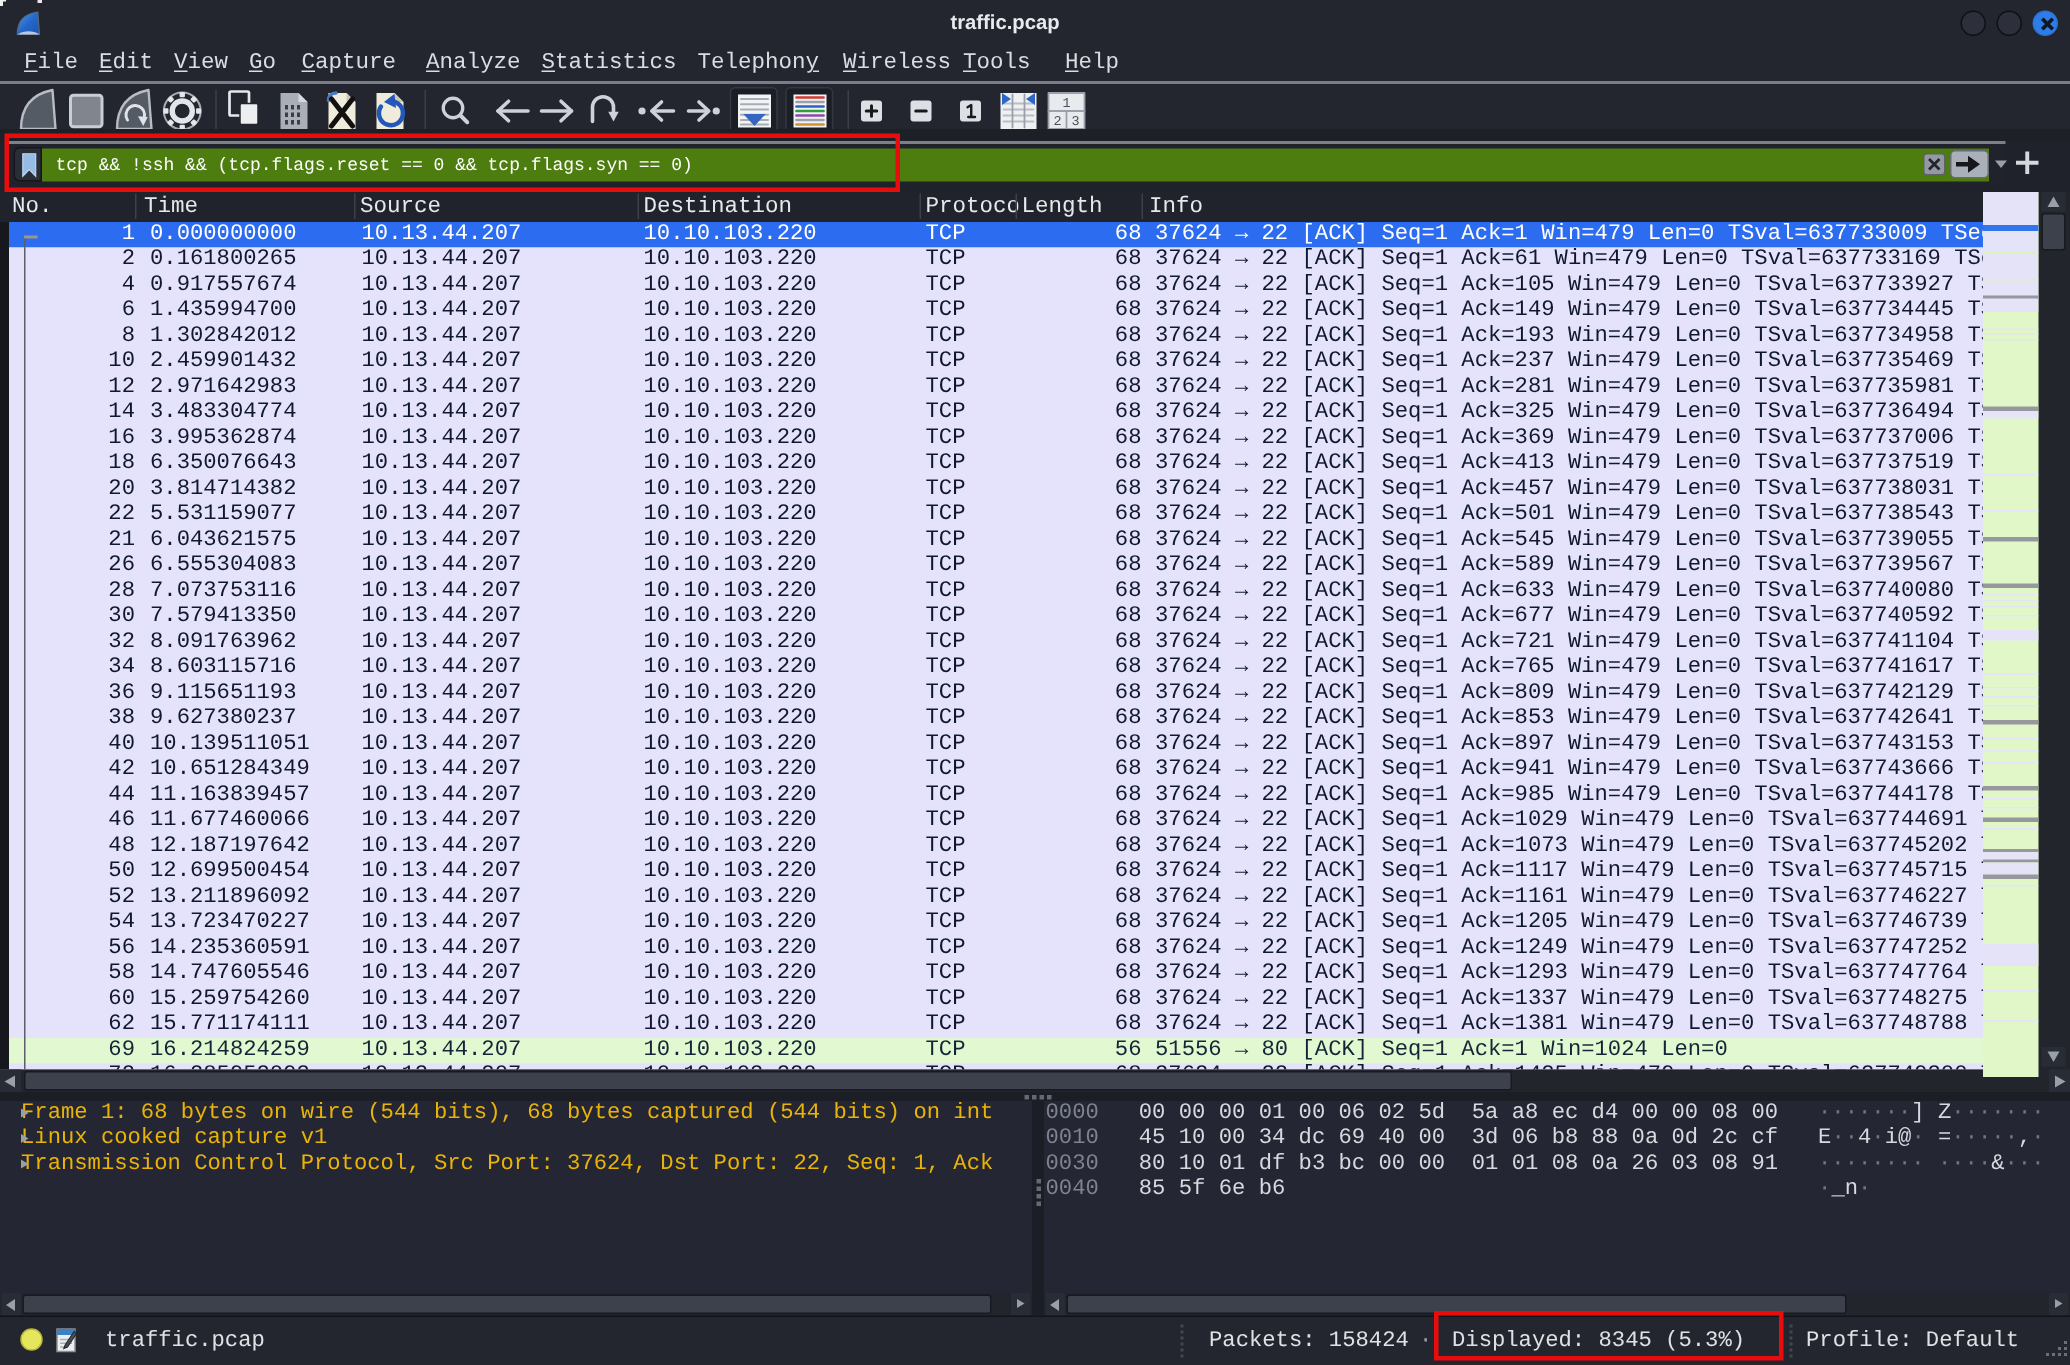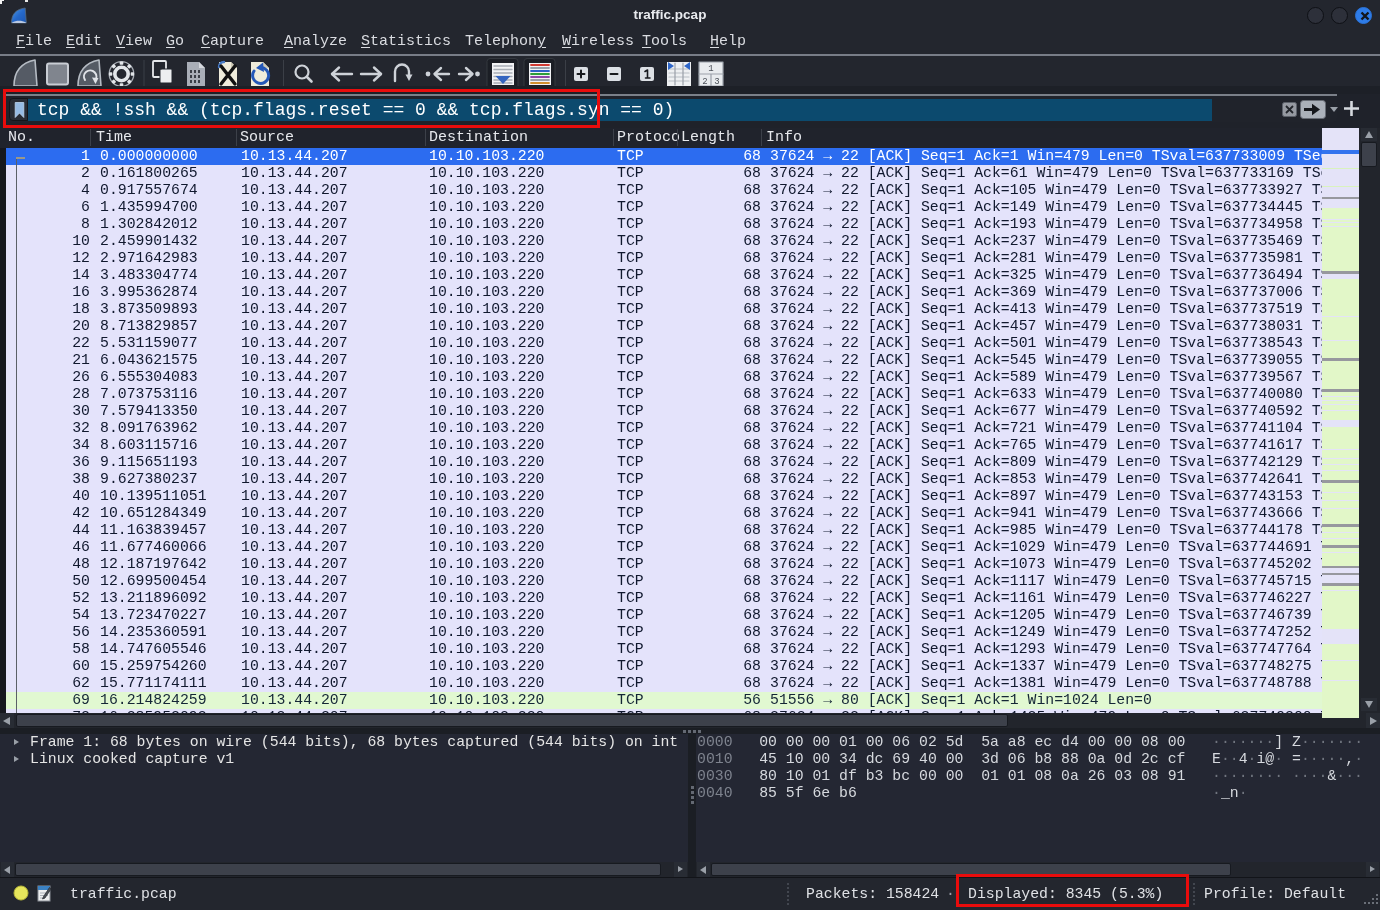--- a/index.html
+++ b/index.html
@@ -12,21 +12,21 @@
 #menubar span{position:absolute;top:3px;font-size:15px;color:#dadce1}
 #menubar u{text-decoration:underline;text-underline-offset:2px}
 #menuline{position:absolute;left:0;top:54px;width:1380px;height:2px;background:#787d87}
 #toolbar{position:absolute;left:0;top:56px;width:1380px;height:30px;background:#23262e}
 #prefilter{position:absolute;left:0;top:86px;width:1380px;height:8px;background:#1d2027}
 
 #filterrow{position:absolute;left:0;top:94px;width:1380px;height:34px;background:#1f222a}
 #fline{position:absolute;left:5px;top:0px;width:1332px;height:2px;background:#7b8089}
 #ffield{position:absolute;left:5px;top:2px;width:1332px;height:26px;background:#20232b;border-radius:0 0 4px 4px}
 #fbook{position:absolute;left:4px;top:2px;width:19px;height:23px;background:#292d36;border:1px solid #14161b;border-radius:4px 0 0 4px}
-#fgreen{position:absolute;left:23px;top:3px;width:1184px;height:22px;background:#0c4a6e;color:#fff;font-size:18px;line-height:22px}
+#fgreen{position:absolute;left:23px;top:3px;width:1298px;height:22px;background:#4d7c0f;color:#fff;font-size:12px;line-height:22px}
 #fgreen span{position:absolute;left:9px}
 .fbtn{position:absolute;top:6px}
 
 .redbox{position:absolute;border:3px solid #e90c0c;z-index:60}
 
 #phead{position:absolute;left:0;top:128px;width:1380px;height:20px;background:#20232c;color:#e6e8ec;font-size:15px;line-height:19px}
 #phead span{position:absolute;top:0}
 #phead i{position:absolute;top:1px;width:1px;height:17px;background:#3c4049;font-style:normal}
 
 #plist{position:absolute;left:0;top:148px;width:1322px;height:565px;background:#e4e3fb;overflow:hidden}
@@ -48,21 +48,21 @@
 #vscroll{position:absolute;left:1359px;top:128px;width:21px;height:585px;background:#22252c}
 
 .sbtn{position:absolute;background:#282c34}
 .thumb{position:absolute;background:#3d414b;border:1px solid #171a20;border-radius:2px}
 .tri{display:inline-block}
 #hscroll1{position:absolute;left:0;top:713px;width:1380px;height:15px;background:#22252c}
 
 #split1{position:absolute;left:0;top:728px;width:1380px;height:6px;background:#1b1e24}
 
 #dpane{position:absolute;left:0;top:734px;width:688px;height:128px;background:#242733;overflow:hidden}
-.drow{position:relative;height:17px;line-height:17px;color:#e5e5e5;white-space:pre;padding-left:30px}
+.drow{position:relative;height:17px;line-height:17px;color:#eab308;white-space:pre;padding-left:14px}
 .drow .tri{position:absolute;left:14px;top:5px;width:0;height:0;border-left:5px solid #999fa7;border-top:3.5px solid transparent;border-bottom:3.5px solid transparent}
 #vsplit{position:absolute;left:688px;top:734px;width:8px;height:143px;background:#1b1e24}
 #hpane{position:absolute;left:696px;top:734px;width:684px;height:128px;background:#242733;overflow:hidden}
 .hrow{position:relative;height:17px;line-height:17px;color:#d6d9de;white-space:pre;padding-left:1px}
 .hoff{color:#7e838e}
 .hasc{color:#70757f}
 .hasc b{color:#d6d9de;font-weight:normal}
 #hscroll2{position:absolute;left:0px;top:862px;width:688px;height:15px;background:#22252c}
 #hscroll3{position:absolute;left:696px;top:862px;width:684px;height:15px;background:#22252c}
 
@@ -333,30 +333,30 @@
         <span class="cno">16</span>
         <span class="ctime">3.995362874</span>
         <span class="csrc">10.13.44.207</span>
         <span class="cdst">10.10.103.220</span>
         <span class="cpro">TCP</span>
         <span class="clen">68</span>
         <span class="cinfo">37624 → 22 [ACK] Seq=1 Ack=369 Win=479 Len=0 TSval=637737006 TSecr=246350381</span>
       </div>
 <div class="prow tcp" style="top:153px;height:17px">
         <span class="cno">18</span>
-        <span class="ctime">3.873509893</span>
+        <span class="ctime">6.350076643</span>
         <span class="csrc">10.13.44.207</span>
         <span class="cdst">10.10.103.220</span>
         <span class="cpro">TCP</span>
         <span class="clen">68</span>
         <span class="cinfo">37624 → 22 [ACK] Seq=1 Ack=413 Win=479 Len=0 TSval=637737519 TSecr=246350391</span>
       </div>
 <div class="prow tcp" style="top:170px;height:17px">
         <span class="cno">20</span>
-        <span class="ctime">8.713829857</span>
+        <span class="ctime">3.814714382</span>
         <span class="csrc">10.13.44.207</span>
         <span class="cdst">10.10.103.220</span>
         <span class="cpro">TCP</span>
         <span class="clen">68</span>
         <span class="cinfo">37624 → 22 [ACK] Seq=1 Ack=457 Win=479 Len=0 TSval=637738031 TSecr=246350301</span>
       </div>
 <div class="prow tcp" style="top:187px;height:17px">
         <span class="cno">22</span>
         <span class="ctime">5.531159077</span>
         <span class="csrc">10.13.44.207</span>
@@ -623,20 +623,21 @@
     <div class="thumb" style="left:16px;top:1px;width:992px;height:13px"></div>
     <div class="sbtn" style="left:1366px;top:0;width:14px;height:15px"></div>
     <div class="abs" style="left:1370px;top:4px;width:0;height:0;border-left:7px solid #9aa0a8;border-top:4.5px solid transparent;border-bottom:4.5px solid transparent"></div>
   </div>
   <div id="split1">
     <div class="dots" style="left:683px;top:2px;width:3px;height:3px;background:#646973;box-shadow:5px 0 #646973,10px 0 #646973,15px 0 #646973"></div>
   </div>
   <div id="dpane">
       <div class="drow"><span class="tri"></span>Frame 1: 68 bytes on wire (544 bits), 68 bytes captured (544 bits) on int</div>
 <div class="drow"><span class="tri"></span>Linux cooked capture v1</div>
+<div class="drow"><span class="tri"></span>Transmission Control Protocol, Src Port: 37624, Dst Port: 22, Seq: 1, Ack</div>
     </div>
   <div id="vsplit">
     <div class="dots" style="left:3px;top:52px;width:3px;height:3px;background:#646973;box-shadow:0 5px #646973,0 10px #646973,0 15px #646973"></div>
   </div>
   <div id="hpane">
       <div class="hrow"><span class="hoff">0000</span>   00 00 00 01 00 06 02 5d  5a a8 ec d4 00 00 08 00   <span class="hasc">·······<b>]</b> <b>Z</b>·······</span></div>
 <div class="hrow"><span class="hoff">0010</span>   45 10 00 34 dc 69 40 00  3d 06 b8 88 0a 0d 2c cf   <span class="hasc"><b>E</b>··<b>4</b>·<b>i</b><b>@</b>· <b>=</b>·····<b>,</b>·</span></div>
 <div class="hrow"><span class="hoff">0030</span>   80 10 01 df b3 bc 00 00  01 01 08 0a 26 03 08 91   <span class="hasc">········ ····<b>&amp;</b>···</span></div>
 <div class="hrow"><span class="hoff">0040</span>   85 5f 6e b6                                        <span class="hasc">·<b>_</b><b>n</b>·</span></div>
     </div>

